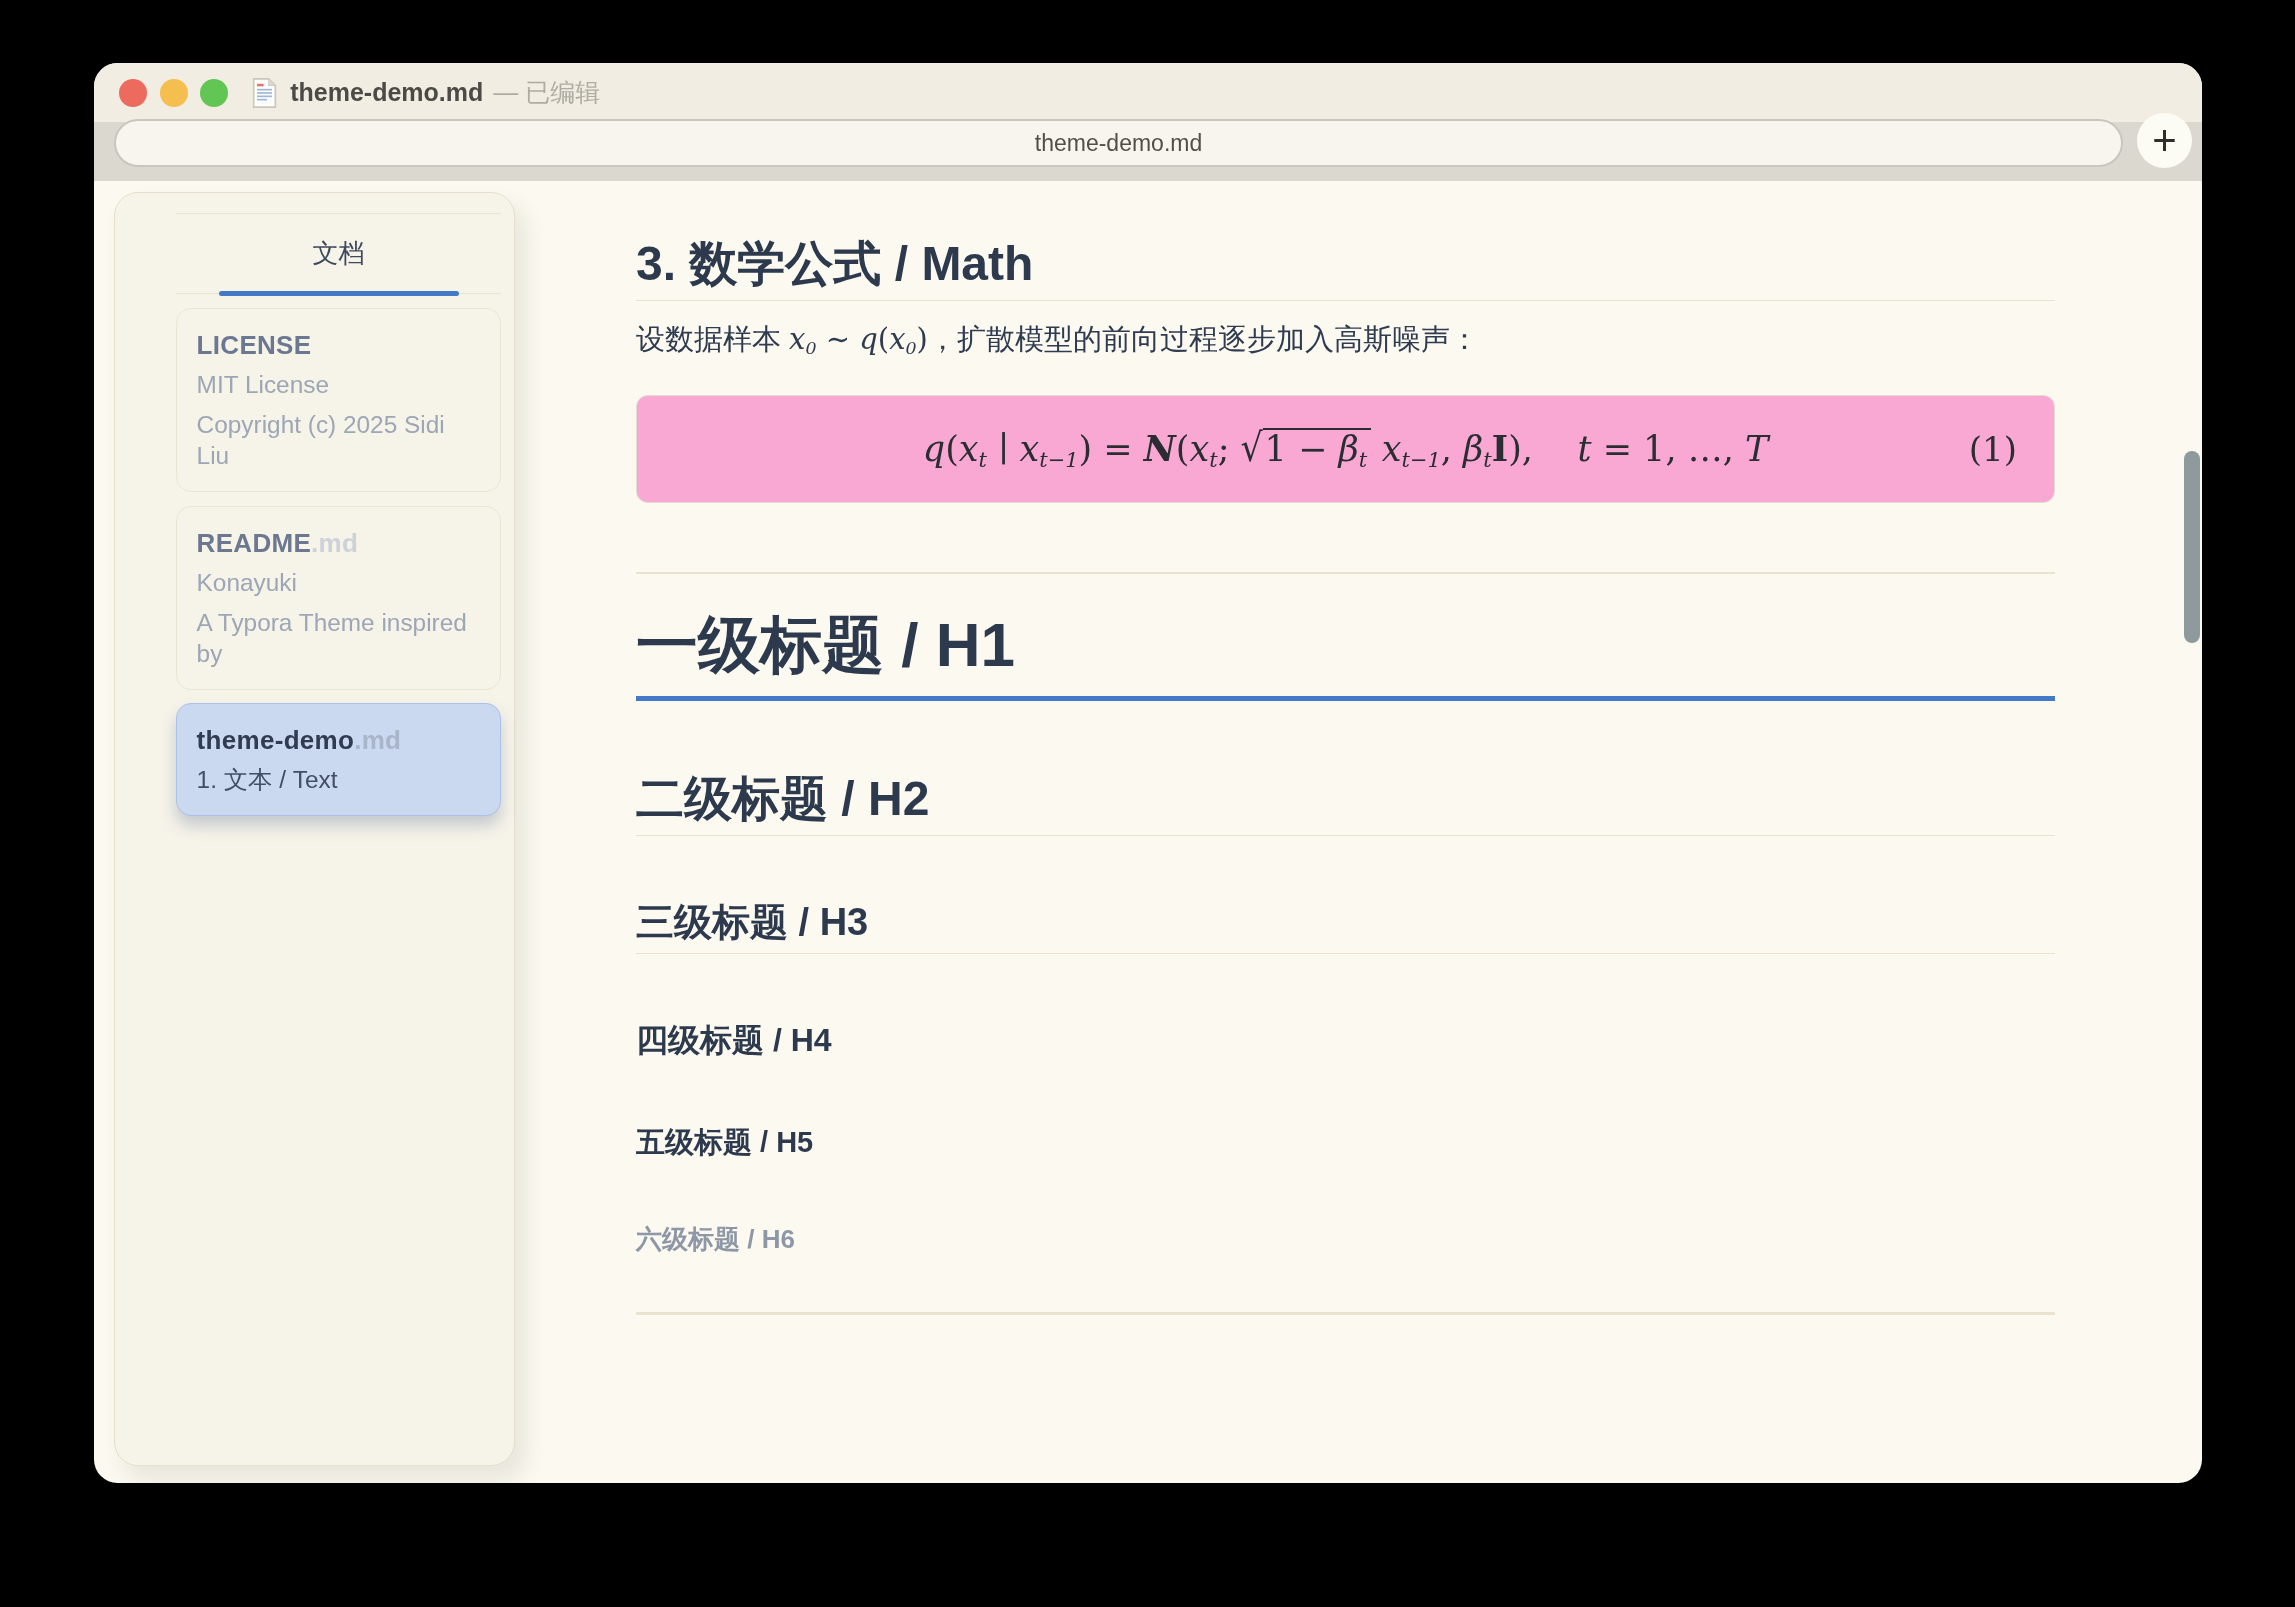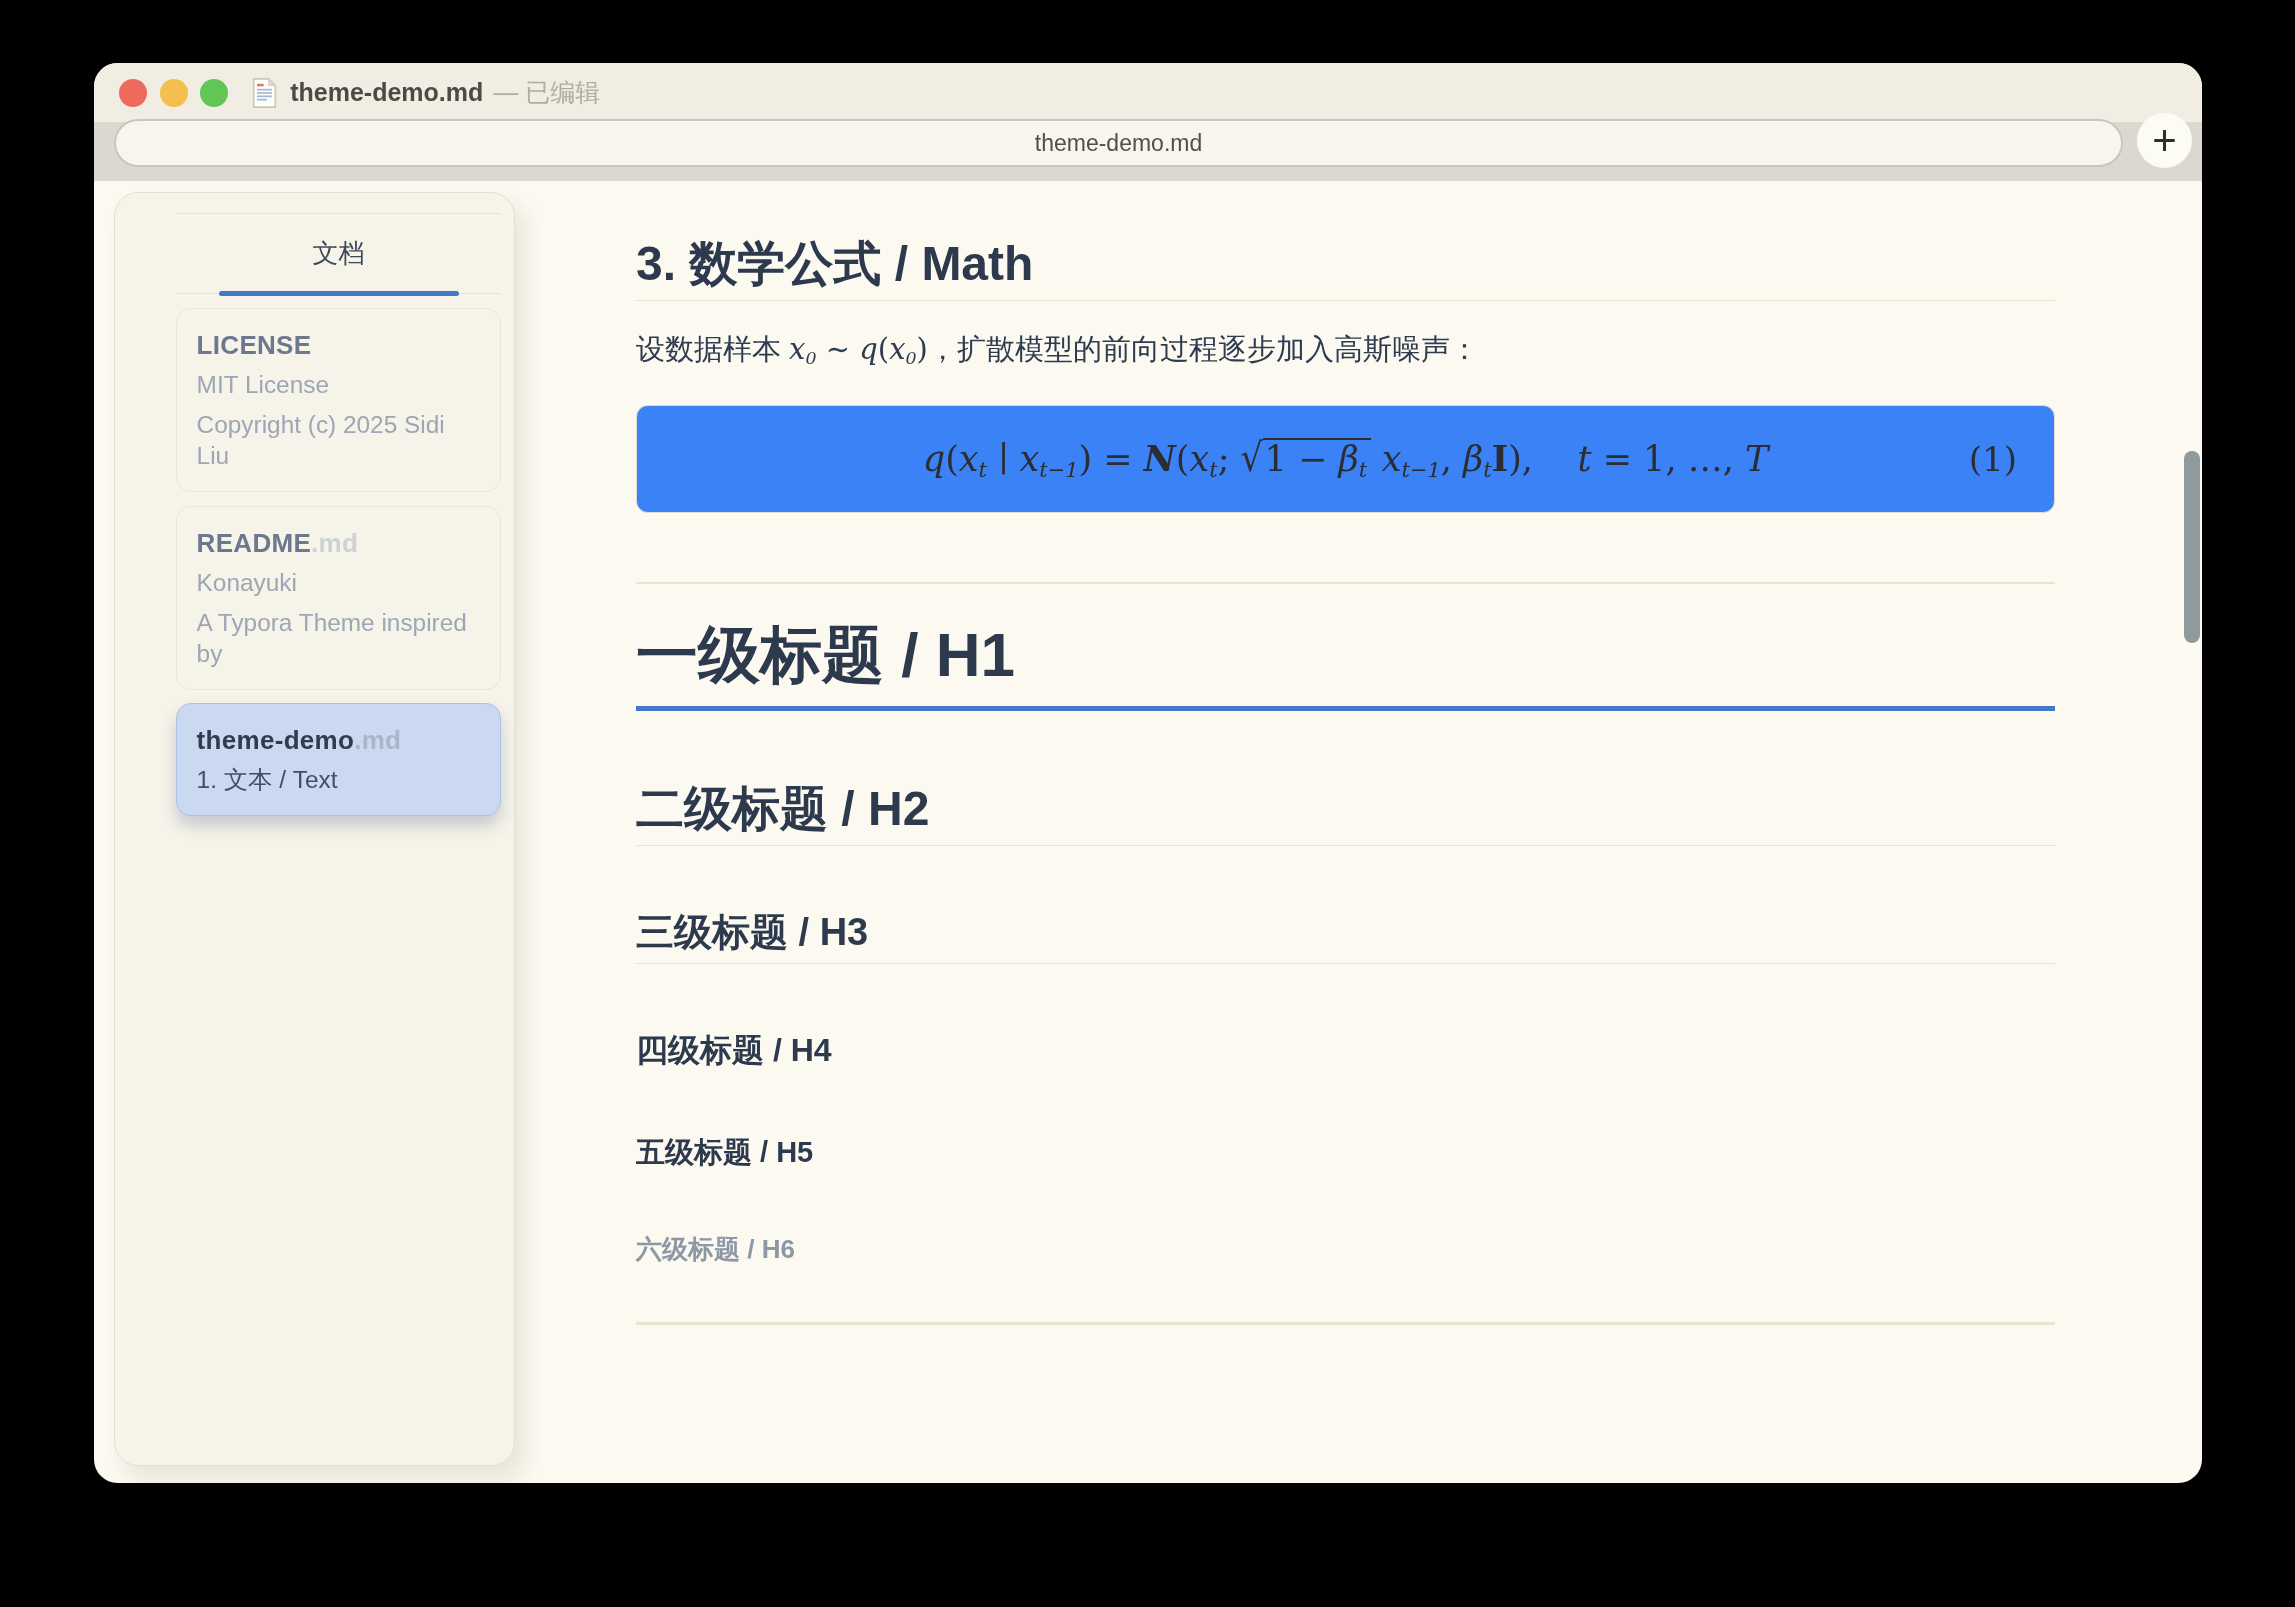--- a/index.html
+++ b/index.html
@@ -62,23 +62,23 @@
     background:var(--selected-bg,#CBD9F0);border-color:var(--selected-border,#ABC1E6);
     box-shadow:0 10px 15px rgba(90,110,150,0.30);
   }
   .card.selected .title{color:#303C50;}
   .card.selected .ext{color:#A9B5C9;}
   .card.selected .line{color:#414E66;}
   
   .doc{position:absolute;left:542px;top:118px;width:1419px;color:var(--heading,#2D3A4D);}
   .doc h1,.doc h2,.doc h3,.doc h4,.doc h5,.doc h6{margin:0;font-weight:800;color:var(--heading,#2D3A4D);}
   .h2a{margin-top:54px !important;font-size:48px;line-height:1.2;padding-bottom:7.6px;border-bottom:1.7px solid var(--rule,#E9E3D0);}
-  .intro{margin:28px 0 0;font-size:29px;line-height:1.4;color:#2F3C50;}
+  .intro{margin:18px 0 0;font-size:29px;line-height:1.4;color:#2F3C50;}
   .mathblock{
-    margin-top:35px;height:108px;box-sizing:border-box;background:#3b82f6;border:1.7px solid #E3DDD0;border-radius:11.8px;
+    margin-top:35px;height:108px;box-sizing:border-box;background:#f9a8d4;border:1.7px solid #E3DDD0;border-radius:11.8px;
     position:relative;display:flex;align-items:center;justify-content:center;font-size:35px;
   }
   .eq-num{position:absolute;right:37px;top:50%;transform:translateY(-50%);font-family:"DejaVu Serif",serif;font-size:34px;color:#2B2D33;}
   .hr{margin:69px 0 0;height:2.5px;background:var(--rule,#E9E3D0);border:none;}
   .hr.last{margin-top:57px;}
   .h2b{margin-top:74px !important;font-size:48px;line-height:1.2;padding-bottom:7.6px;border-bottom:1.7px solid var(--rule,#E9E3D0);}
   .h1{margin-top:34px !important;font-size:62px;line-height:1.2;padding-bottom:13.5px;border-bottom:5px solid var(--accent-blue,#4479C8);}
   .h2c{margin-top:69px !important;font-size:48px;line-height:1.2;padding-bottom:7.6px;border-bottom:1.7px solid var(--rule,#E9E3D0);}
   .h3{margin-top:64px !important;font-size:38px;line-height:1.2;padding-bottom:6.7px;border-bottom:1.7px solid var(--rule,#E9E3D0);}
   .h4{margin-top:67px !important;font-size:32px;line-height:1.2;}

